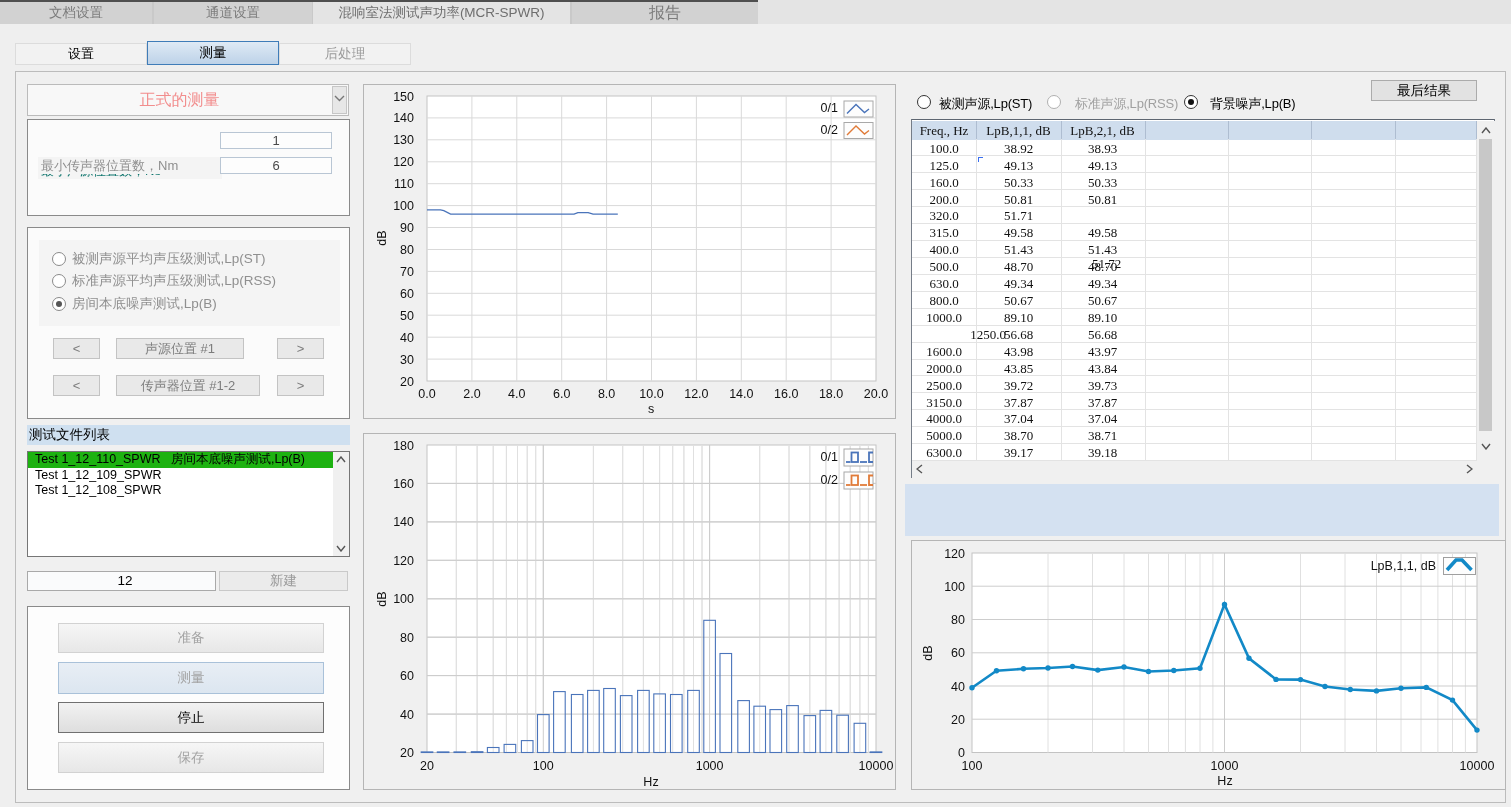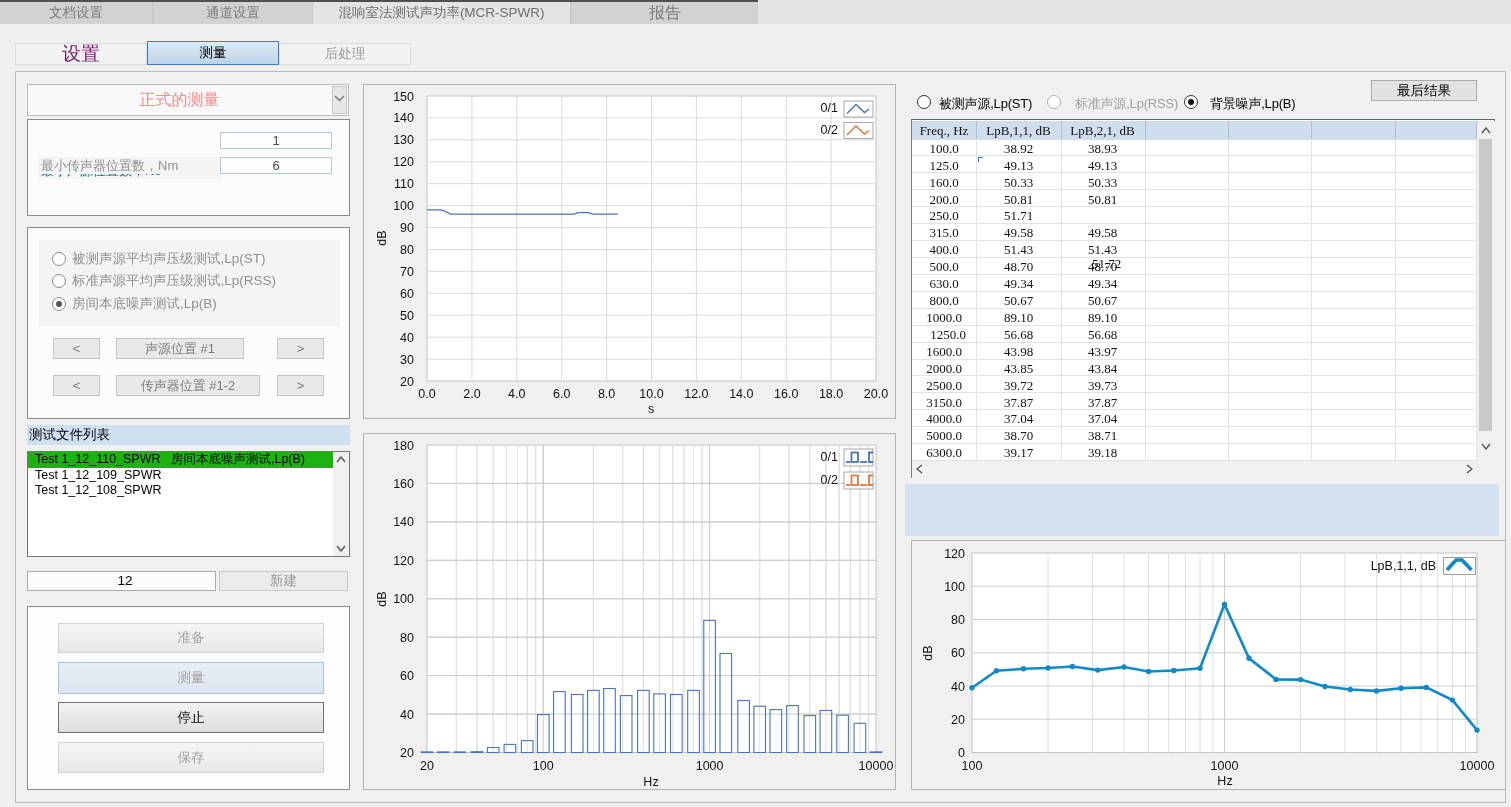--- a/index.html
+++ b/index.html
@@ -10,21 +10,21 @@
 </style></head><body>
 
 <div class="abs" style="left:0;top:0;width:758px;height:2px;background:#4f4f4f;"></div>
 <div class="abs" style="left:758px;top:0;width:753px;height:24px;background:#e4e4e4;"></div>
 <div class="abs" style="left:0;top:2px;width:758px;height:22px;background:#c9c9c9;"></div>
 <div class="abs" style="left:0px;top:2px;width:152px;height:22px;background:#d2d2d2;color:#7b7b7b;font-size:13.5px;text-align:center;line-height:22px;">文档设置</div>
 <div class="abs" style="left:154px;top:2px;width:158px;height:22px;background:#d2d2d2;color:#7b7b7b;font-size:13.5px;text-align:center;line-height:22px;">通道设置</div>
 <div class="abs" style="left:313px;top:2px;width:257px;height:22px;background:#e4e4e4;color:#6e6e6e;font-size:13.5px;text-align:center;line-height:22px;">混响室法测试声功率(MCR-SPWR)</div>
 <div class="abs" style="left:572px;top:2px;width:186px;height:22px;background:#d2d2d2;color:#7b7b7b;font-size:16px;text-align:center;line-height:22px;">报告</div>
 <div class="abs" style="left:0;top:24px;width:1511px;height:47px;background:#efefef;"></div>
-<div class="btn" style="left:15px;top:43px;width:132px;height:22px;background:#f2f2f2;border:1px solid #dcdcdc;color:#701a75;font-size:19px;line-height:20px;">设置</div>
+<div class="btn" style="left:15px;top:43px;width:132px;height:22px;background:#f2f2f2;border:1px solid #dcdcdc;color:#000000;font-size:13px;line-height:20px;">设置</div>
 <div class="btn" style="left:147px;top:41px;width:132px;height:24px;background:linear-gradient(#dfeaf5,#bdd2e8);border:1px solid #3f7cb8;color:#000;font-size:13.5px;line-height:22px;">测量</div>
 <div class="btn" style="left:279px;top:43px;width:132px;height:22px;background:#f2f2f2;border:1px solid #dcdcdc;color:#9b9b9b;font-size:13.5px;line-height:20px;">后处理</div>
 <div class="abs" style="left:15px;top:71px;width:1491px;height:732px;background:#f0f0f0;border:1px solid #bcbcbc;box-sizing:border-box;"></div>
 <div class="abs" style="left:27px;top:84px;width:322px;height:32px;background:#f8f8f8;border:1px solid #bbb;box-sizing:border-box;"></div>
 <div class="abs" style="left:27px;top:84px;width:305px;height:32px;color:#f28d8d;font-size:16px;text-align:center;line-height:32px;">正式的测量</div>
 <div class="abs" style="left:332px;top:86px;width:15px;height:28px;background:#e7e7e7;border:1px solid #c6c6c6;box-sizing:border-box;"></div>
 <svg class="abs" style="left:334px;top:95px;" width="11" height="8">
     <path d="M1 1 L5.5 5.5 L10 1" stroke="#777" stroke-width="1.4" fill="none"></path>
   </svg>
 <div class="abs" style="left:27px;top:119px;width:323px;height:97px;background:#fbfbfb;border:1px solid #8a8a8a;box-sizing:border-box;"></div>
@@ -241,21 +241,21 @@
 <div class="ct" style="left:1061px;top:157.6px;width:83px;">49.13</div>
 <div style="position:absolute;left:912px;top:189.3px;width:564px;height:1px;background:#e3e3e3;"></div>
 <div class="ct" style="left:912px;top:174.5px;width:64px;">160.0</div>
 <div class="ct" style="left:976px;top:174.5px;width:85px;">50.33</div>
 <div class="ct" style="left:1061px;top:174.5px;width:83px;">50.33</div>
 <div style="position:absolute;left:912px;top:206.2px;width:564px;height:1px;background:#e3e3e3;"></div>
 <div class="ct" style="left:912px;top:191.5px;width:64px;">200.0</div>
 <div class="ct" style="left:976px;top:191.5px;width:85px;">50.81</div>
 <div class="ct" style="left:1061px;top:191.5px;width:83px;">50.81</div>
 <div style="position:absolute;left:912px;top:223.1px;width:564px;height:1px;background:#e3e3e3;"></div>
-<div class="ct" style="left:912px;top:208.4px;width:64px;">250.0</div>
+<div class="ct" style="left:912px;top:208.4px;width:64px;">320.0</div>
 <div class="ct" style="left:976px;top:208.4px;width:85px;">51.71</div>
 <div class="ct" style="left:1061px;top:208.4px;width:91px;margin-top:48px;">51.72</div>
 <div style="position:absolute;left:912px;top:240.0px;width:564px;height:1px;background:#e3e3e3;"></div>
 <div class="ct" style="left:912px;top:225.3px;width:64px;">315.0</div>
 <div class="ct" style="left:976px;top:225.3px;width:85px;">49.58</div>
 <div class="ct" style="left:1061px;top:225.3px;width:83px;">49.58</div>
 <div style="position:absolute;left:912px;top:256.9px;width:564px;height:1px;background:#e3e3e3;"></div>
 <div class="ct" style="left:912px;top:242.2px;width:64px;">400.0</div>
 <div class="ct" style="left:976px;top:242.2px;width:85px;">51.43</div>
 <div class="ct" style="left:1061px;top:242.2px;width:83px;">51.43</div>
@@ -269,21 +269,21 @@
 <div class="ct" style="left:1061px;top:276.1px;width:83px;">49.34</div>
 <div style="position:absolute;left:912px;top:307.7px;width:564px;height:1px;background:#e3e3e3;"></div>
 <div class="ct" style="left:912px;top:293.0px;width:64px;">800.0</div>
 <div class="ct" style="left:976px;top:293.0px;width:85px;">50.67</div>
 <div class="ct" style="left:1061px;top:293.0px;width:83px;">50.67</div>
 <div style="position:absolute;left:912px;top:324.6px;width:564px;height:1px;background:#e3e3e3;"></div>
 <div class="ct" style="left:912px;top:309.9px;width:64px;">1000.0</div>
 <div class="ct" style="left:976px;top:309.9px;width:85px;">89.10</div>
 <div class="ct" style="left:1061px;top:309.9px;width:83px;">89.10</div>
 <div style="position:absolute;left:912px;top:341.5px;width:564px;height:1px;background:#e3e3e3;"></div>
-<div class="ct" style="left:916px;top:326.8px;width:64px;">1250.0</div>
+<div class="ct" style="left:956px;top:326.8px;width:64px;">1250.0</div>
 <div class="ct" style="left:976px;top:326.8px;width:85px;">56.68</div>
 <div class="ct" style="left:1061px;top:326.8px;width:83px;">56.68</div>
 <div style="position:absolute;left:912px;top:358.5px;width:564px;height:1px;background:#e3e3e3;"></div>
 <div class="ct" style="left:912px;top:343.7px;width:64px;">1600.0</div>
 <div class="ct" style="left:976px;top:343.7px;width:85px;">43.98</div>
 <div class="ct" style="left:1061px;top:343.7px;width:83px;">43.97</div>
 <div style="position:absolute;left:912px;top:375.4px;width:564px;height:1px;background:#e3e3e3;"></div>
 <div class="ct" style="left:912px;top:360.7px;width:64px;">2000.0</div>
 <div class="ct" style="left:976px;top:360.7px;width:85px;">43.85</div>
 <div class="ct" style="left:1061px;top:360.7px;width:83px;">43.84</div>

